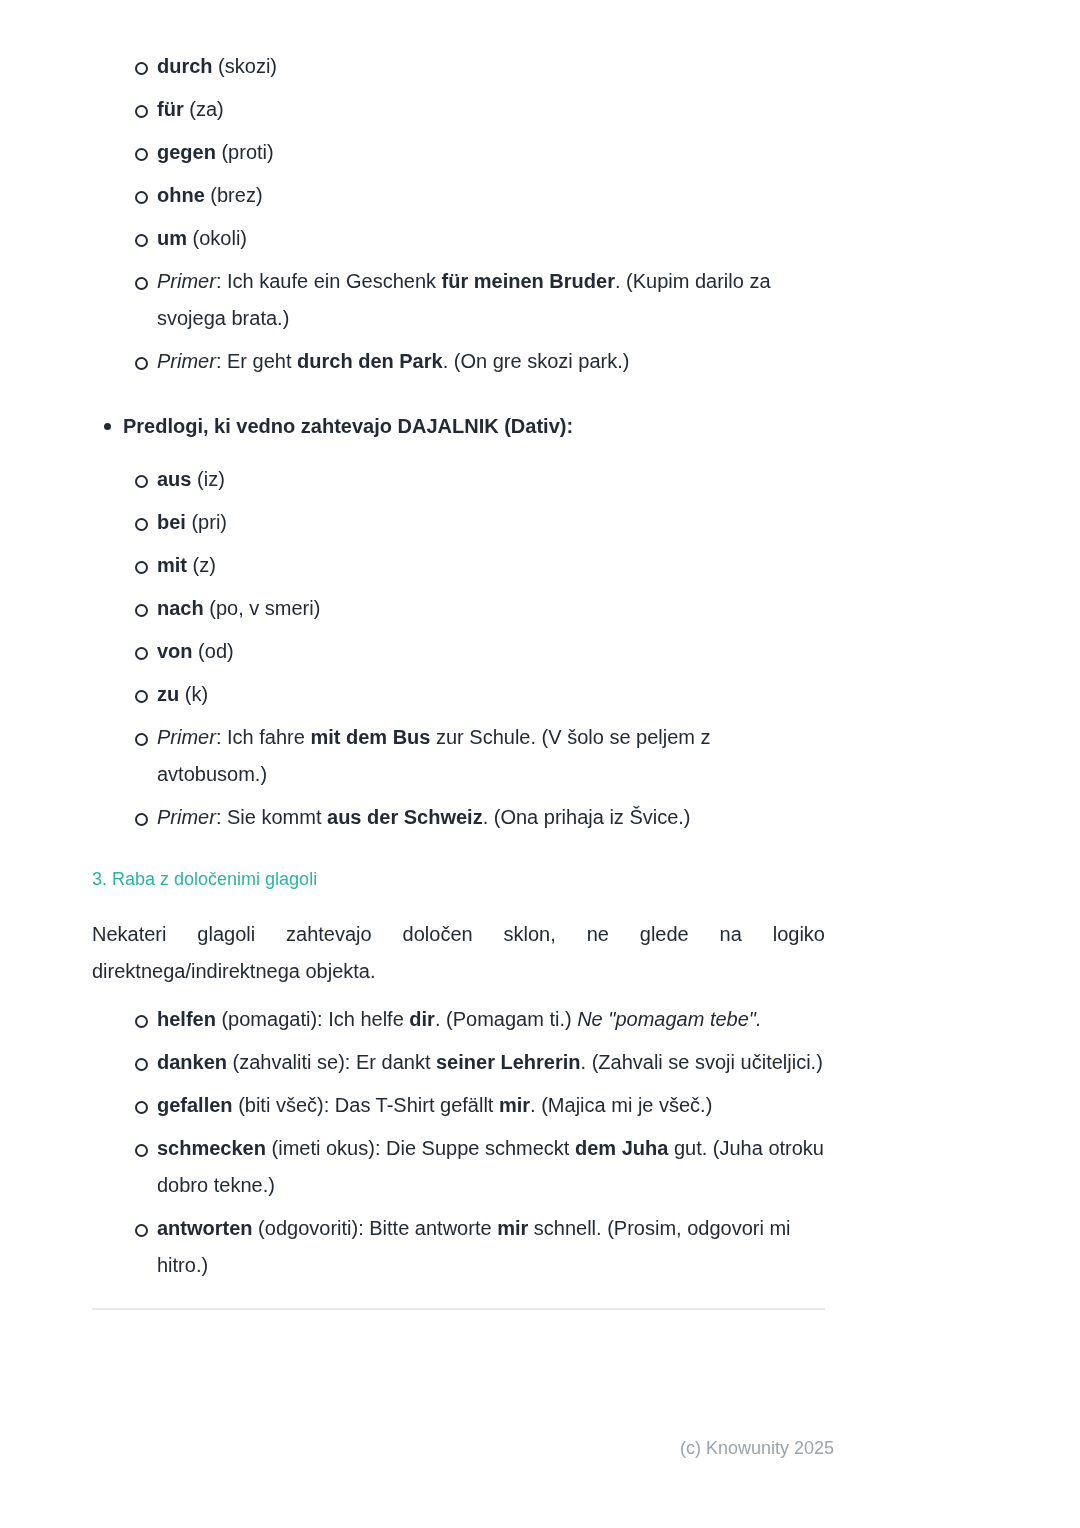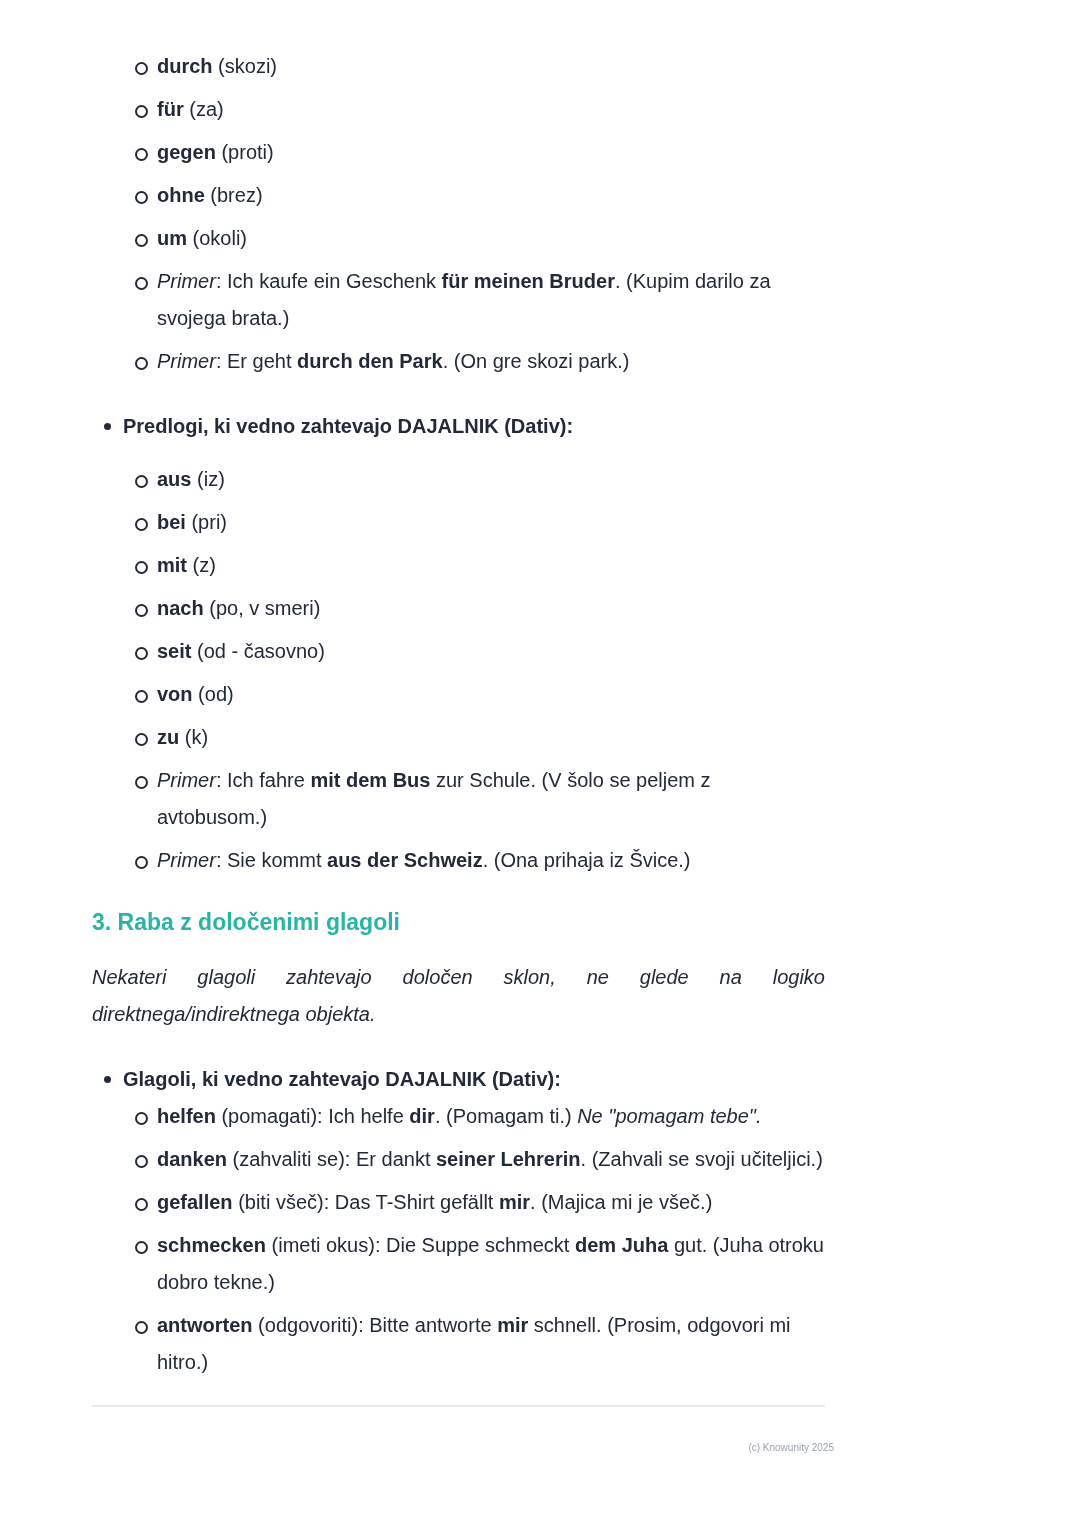--- a/index.html
+++ b/index.html
@@ -70,41 +70,40 @@
     left: 12px;
     top: 15px;
     width: 7px;
     height: 7px;
     background: currentColor;
     border-radius: 50%;
   }
   .top-item.mb0 { margin-bottom: 0; }
   h2.heading {
     margin: 26px 0 20px 0;
-    font-size: 23px;
+    font-size: 18px;
     line-height: 34px;
-    font-weight: 700;
+    font-weight: 400;
     color: var(--accent);
   }
   p.intro {
     margin: 0 0 11px 0;
     text-align: justify;
-    font-style: italic;
   }
   .divider {
     margin-top: 24px;
     width: 733px;
     height: 0;
     border-top: 2px solid var(--divider);
   }
   .footer {
     position: absolute;
     top: 1439px;
     right: 70px;
-    font-size: 10px;
+    font-size: 18px;
     line-height: 18px;
     color: var(--muted);
   }
 </style>
 </head>
 <body>
 
 <div class="page">
   <div class="stripe"></div>
 
@@ -120,32 +119,30 @@
         <li><i>Primer</i><span>: Er geht </span><b>durch den Park</b><span>. (On gre skozi park.)</span></li>
       </ul>
 
     <div class="top-item">Predlogi, ki vedno zahtevajo DAJALNIK (Dativ):</div>
 
     <ul class="sub">
         <li><b>aus</b><span> (iz)</span></li>
         <li><b>bei</b><span> (pri)</span></li>
         <li><b>mit</b><span> (z)</span></li>
         <li><b>nach</b><span> (po, v smeri)</span></li>
-        <li><b>seit</b><span> (od - časovno)</span></li>
         <li><b>von</b><span> (od)</span></li>
         <li><b>zu</b><span> (k)</span></li>
         <li><i>Primer</i><span>: Ich fahre </span><b>mit dem Bus</b><span> zur Schule. (V šolo se peljem z avtobusom.)</span></li>
         <li><i>Primer</i><span>: Sie kommt </span><b>aus der Schweiz</b><span>. (Ona prihaja iz Švice.)</span></li>
       </ul>
 
     <h2 class="heading">3. Raba z določenimi glagoli</h2>
 
     <p class="intro">Nekateri glagoli zahtevajo določen sklon, ne glede na logiko direktnega/indirektnega objekta.</p>
 
-    <div class="top-item mb0">Glagoli, ki vedno zahtevajo DAJALNIK (Dativ):</div>
 
     <ul class="sub">
         <li><b>helfen</b><span> (pomagati): Ich helfe </span><b>dir</b><span>. (Pomagam ti.) </span><i>Ne "pomagam tebe".</i></li>
         <li><b>danken</b><span> (zahvaliti se): Er dankt </span><b>seiner Lehrerin</b><span>. (Zahvali se svoji učiteljici.)</span></li>
         <li><b>gefallen</b><span> (biti všeč): Das T-Shirt gefällt </span><b>mir</b><span>. (Majica mi je všeč.)</span></li>
         <li><b>schmecken</b><span> (imeti okus): Die Suppe schmeckt </span><b>dem Juha</b><span> gut. (Juha otroku dobro tekne.)</span></li>
         <li><b>antworten</b><span> (odgovoriti): Bitte antworte </span><b>mir</b><span> schnell. (Prosim, odgovori mi hitro.)</span></li>
       </ul>
 
     <div class="divider"></div>

